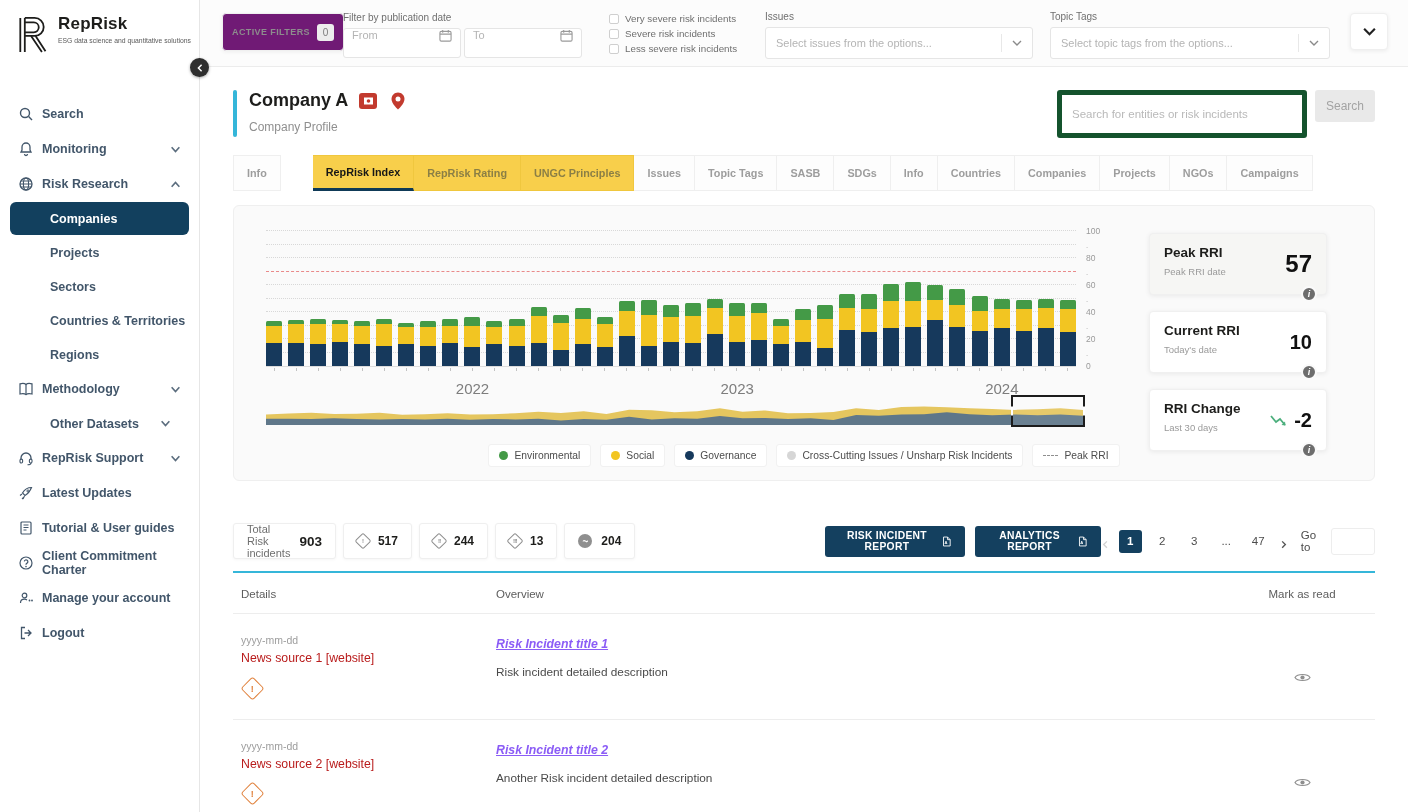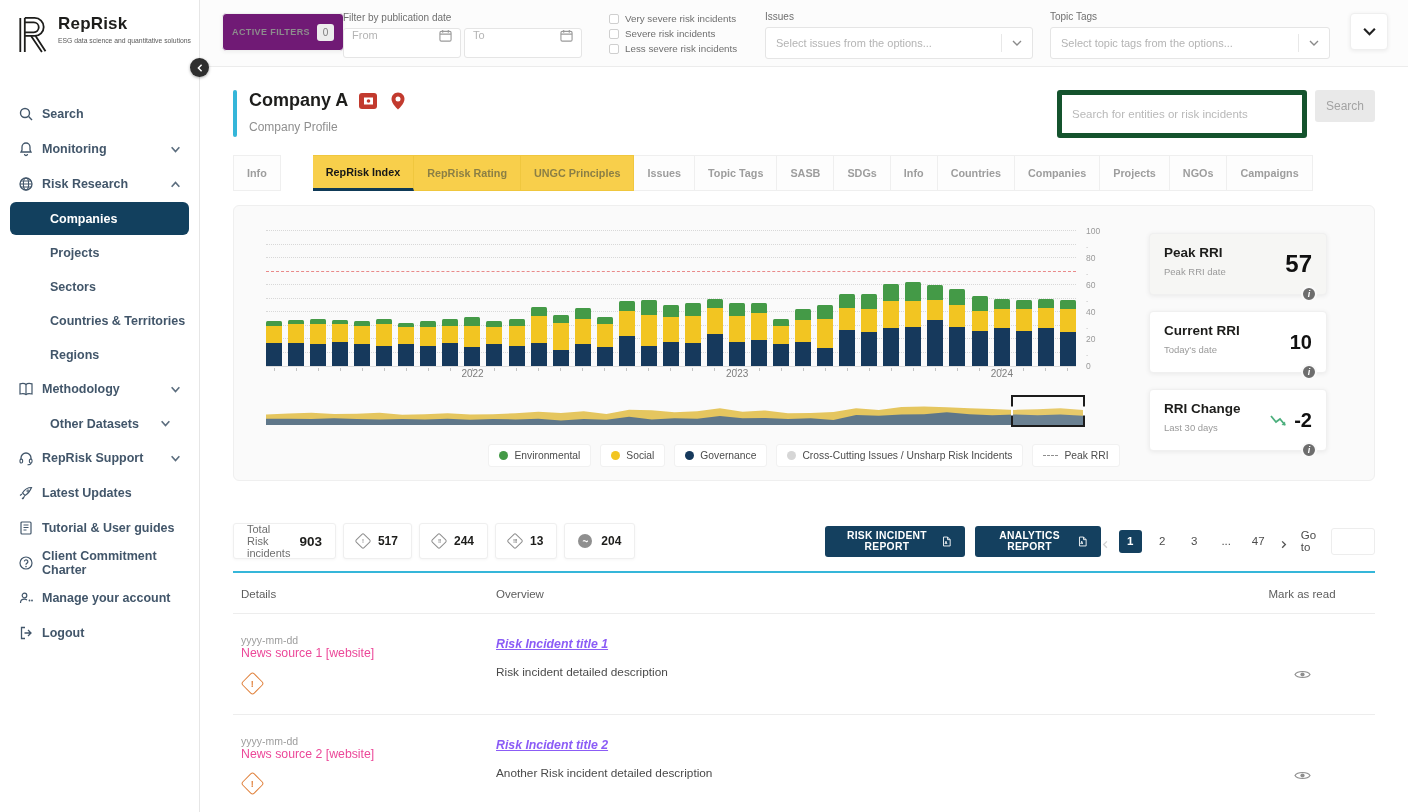--- a/index.html
+++ b/index.html
@@ -92,21 +92,21 @@
   .seg { width:100%; }
   .seg.env { background:#449a47; border-radius:1.5px 1.5px 0 0; }
   .seg.soc { background:#f2c522; }
   .seg.gov { background:#16395c; }
   .yaxis { position:absolute; left:852px; top:26px; height:135px; width:30px; }
   .yaxis span { position:absolute; font-size:8.5px; color:#9a9a9a; }
   .yaxis span.minor { color:#c6c6c6; font-size:7px; }
   .xticks { position:absolute; left:32px; top:162px; width:810px; display:flex; justify-content:space-between; }
   .xticks i { width:16px; display:flex; justify-content:center; }
   .xticks i b { width:1px; height:3px; background:#c2c2c2; }
-  .yearlbl { position:absolute; top:162px; font-size:10px; color:#7d7d7d; transform:translateX(-50%); }
+  .yearlbl { position:absolute; top:174px; font-size:15px; color:#7d7d7d; transform:translateX(-50%); }
   .spark { position:absolute; left:32px; top:191px; width:817px; height:28px; }
   .brush { position:absolute; top:-2px; height:32px; border:2px solid #1c1c1c; background:rgba(255,255,255,.08); cursor:ew-resize; }
   .brush i { position:absolute; top:50%; width:2px; height:9px; background:#fff; transform:translateY(-50%); }
   .legend { position:absolute; left:0; right:0; bottom:13px; display:flex; justify-content:center; gap:9px; }
   .lg-pill { background:#fff; border:1px solid #f1f1f1; border-radius:3px; padding:5px 10px;
     display:flex; align-items:center; gap:6px; font-size:10.3px; color:#4c4c4c; }
   .lg-dot { width:9px; height:9px; border-radius:50%; }
   .lg-dash { width:15px; border-top:1.6px dashed #8f8f8f; }
 
   
@@ -154,21 +154,21 @@
   .cyan-divider { margin-top:12px; border-top:2px solid #35b6d9; }
 
   
   .tbl-head { display:flex; padding:15px 8px 13px 8px; border-bottom:1px solid #ededed;
     font-size:11.5px; color:#5d5d5d; }
   .col-details { width:255px; }
   .col-overview { flex:1; }
   .col-mark { width:130px; text-align:center; }
   .inc-row { display:flex; padding:20px 8px 22px 8px; border-bottom:1px solid #ededed; }
   .inc-date { font-size:10.5px; color:#9d9d9d; }
-  .inc-source { font-size:12.3px; color:#ec4899; }
+  .inc-source { font-size:12.3px; color:#b91c1c; margin-top:5px; }
   .inc-sev { margin-top:12px; padding-left:3px; }
   .inc-title { font-size:12.3px; font-weight:bold; color:#8b5cf6; text-decoration:underline; cursor:pointer; display:inline-block; margin-top:2px;font-style:italic;}
   .inc-desc { font-size:11.8px; color:#4a4a4a; margin-top:13px; }
   .inc-eye { display:flex; justify-content:center; align-items:center; padding-top:18px; }
   .eye { width:17px; height:11px; color:#8f8f8f; cursor:pointer; }
 </style>
 </head>
 <body>
 
 <div class="sidebar">

